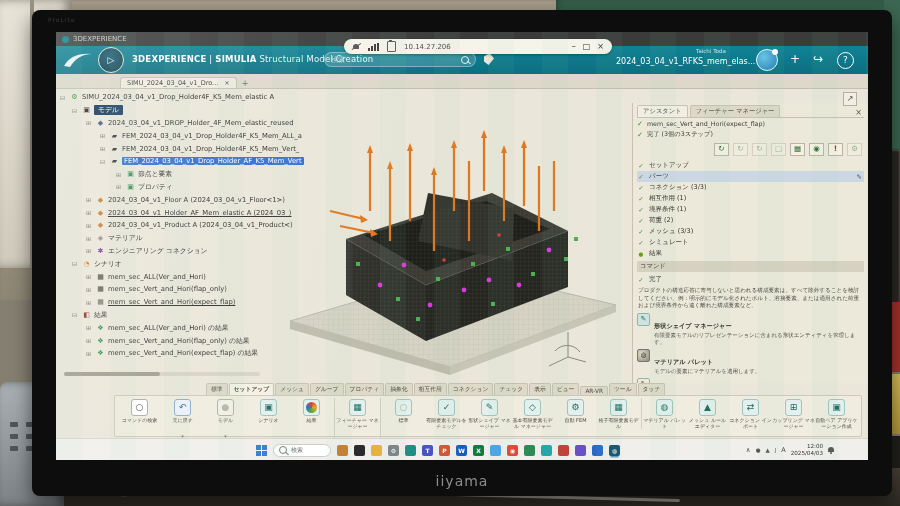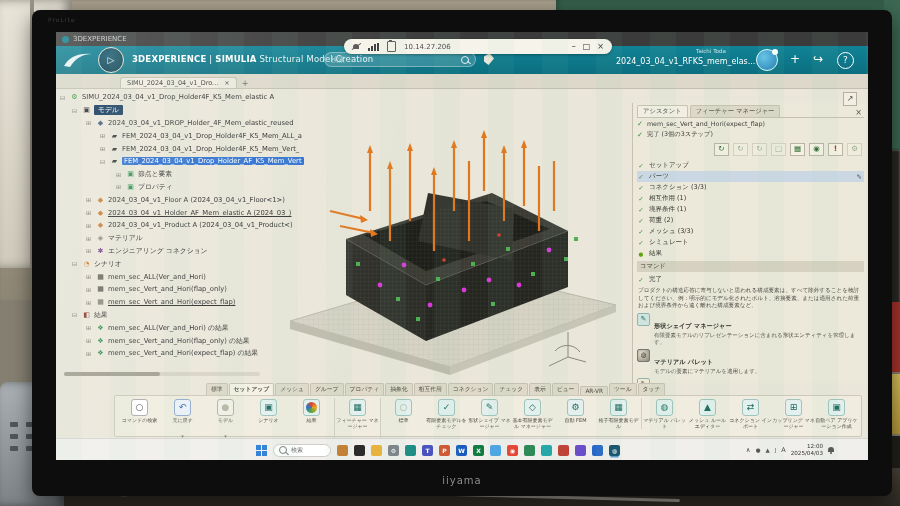--- a/index.html
+++ b/index.html
@@ -18,21 +18,21 @@
   .bg-phone{left:0px;top:382px;width:64px;height:124px;background:linear-gradient(180deg,#aab0b4,#7d8286);border-radius:8px 8px 0 0;box-shadow:inset -5px 0 8px rgba(0,0,0,.4);}
   .bg-phone .key{position:absolute;width:8px;height:5px;background:#50555a;border-radius:1px;}
   .bg-stack{left:850px;top:292px;width:50px;height:176px;}
   .bg-stack .red4{position:absolute;left:0;top:10px;width:50px;height:70px;background:#a8322c;color:#f2e9da;font-weight:bold;font-size:34px;text-align:center;line-height:70px;}
   .bg-stack .robot{position:absolute;left:0;top:82px;width:50px;height:60px;background:linear-gradient(180deg,#d8c05a,#b59a3a);}
   .bg-stack .dark{position:absolute;left:0;top:144px;width:50px;height:32px;background:#21201c;}
   
   .monitor{left:32px;top:10px;width:860px;height:486px;background:#0d0d0d;border-radius:8px;box-shadow:0 8px 20px rgba(0,0,0,.55);}
   .bezel-label{left:16px;top:6px;font-size:6px;color:#3c3c3c;letter-spacing:1px;}
   .chin{left:0;bottom:0;width:100%;height:30px;text-align:center;}
-  .brand{color:#8d8d8d;font-size:10px;letter-spacing:1px;line-height:30px;}
+  .brand{color:#8d8d8d;font-size:14px;letter-spacing:1px;line-height:30px;}
   .screen{left:24px;top:22px;width:812px;height:428px;background:#eae6d9;overflow:hidden;}
   .glare{left:0;top:0;width:812px;height:428px;pointer-events:none;z-index:60;
     background:linear-gradient(105deg,rgba(255,255,255,.16),rgba(255,255,255,0) 45%),
     repeating-linear-gradient(90deg,rgba(130,205,165,.06) 0 26px,rgba(255,255,255,0) 26px 54px);}
   
   .titlebar{left:0;top:0;width:100%;height:14px;background:#3b3b3b;color:#c9c9c9;font-size:7px;display:flex;align-items:center;padding-left:6px;box-sizing:border-box;gap:4px;}
   .titlebar .dot{width:7px;height:7px;border-radius:50%;background:#0e7d8d;display:inline-block;}
   
   .appbar{left:0;top:14px;width:100%;height:28px;background:linear-gradient(180deg,#118296,#0b6f80);color:#fff;}
   .swoosh{left:6px;top:4px;}

